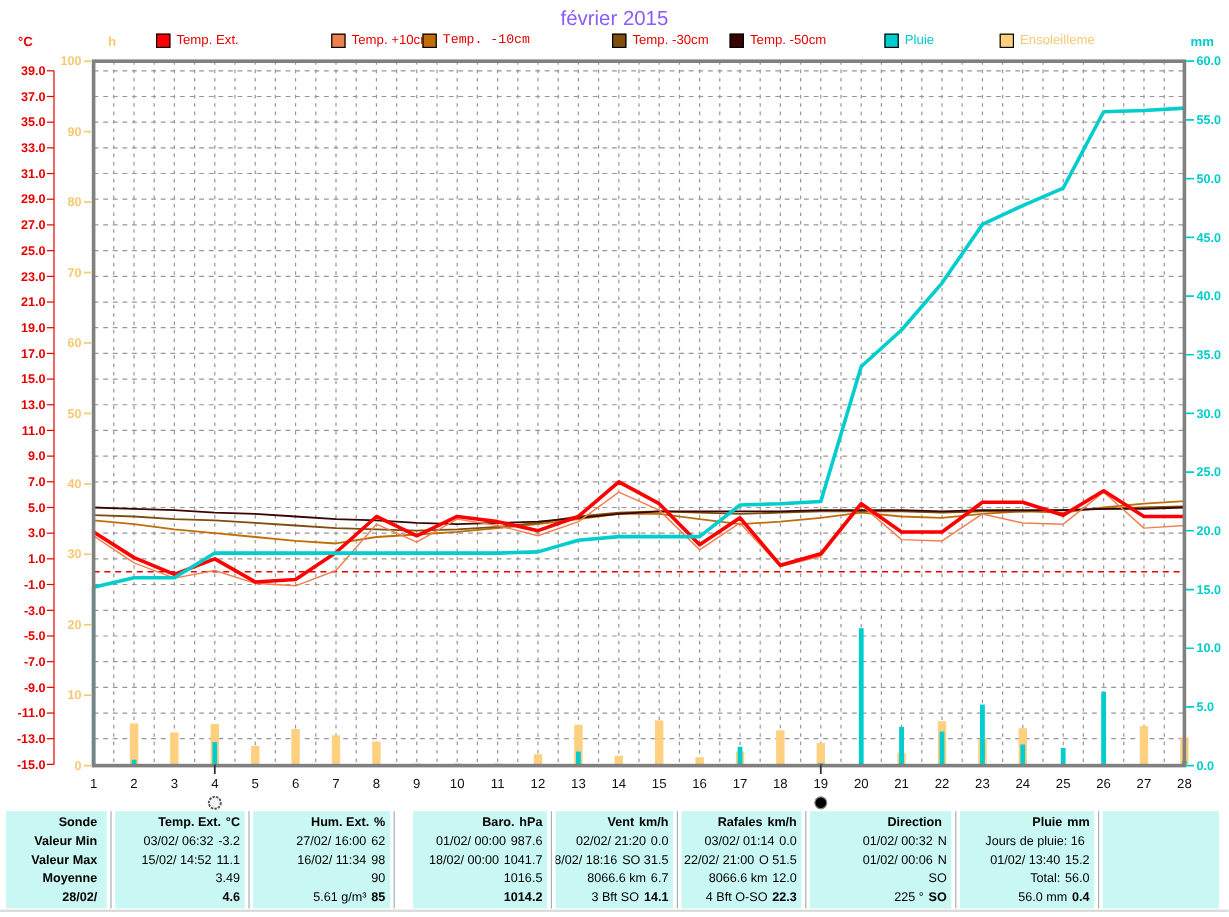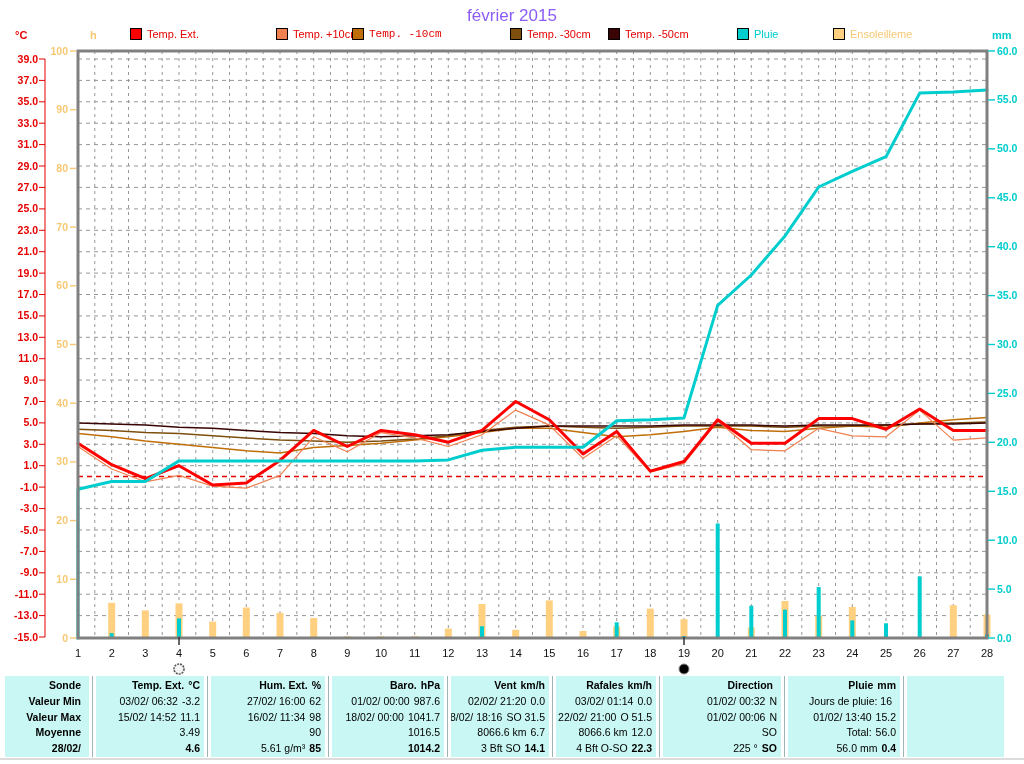--- a/index.html
+++ b/index.html
@@ -415,21 +415,21 @@
         <div class="trow">
           <span class="l"></span>
           <span class="r">90</span>
         </div>
         <div class="trow">
           <span class="l">5.61 g/m³</span>
           <span class="r b">85</span>
         </div>
       </div>
       <div class="gap"></div>
-      <div class="panel" style="width: 112px;">
+      <div class="panel" style="width: 112px; margin-left: 12px;">
         <div class="trow">
           <span class="l b">Baro.</span>
           <span class="r b">hPa</span>
         </div>
         <div class="trow">
           <span class="l">01/02/ 00:00</span>
           <span class="r">987.6</span>
         </div>
         <div class="trow">
           <span class="l">18/02/ 00:00</span>

